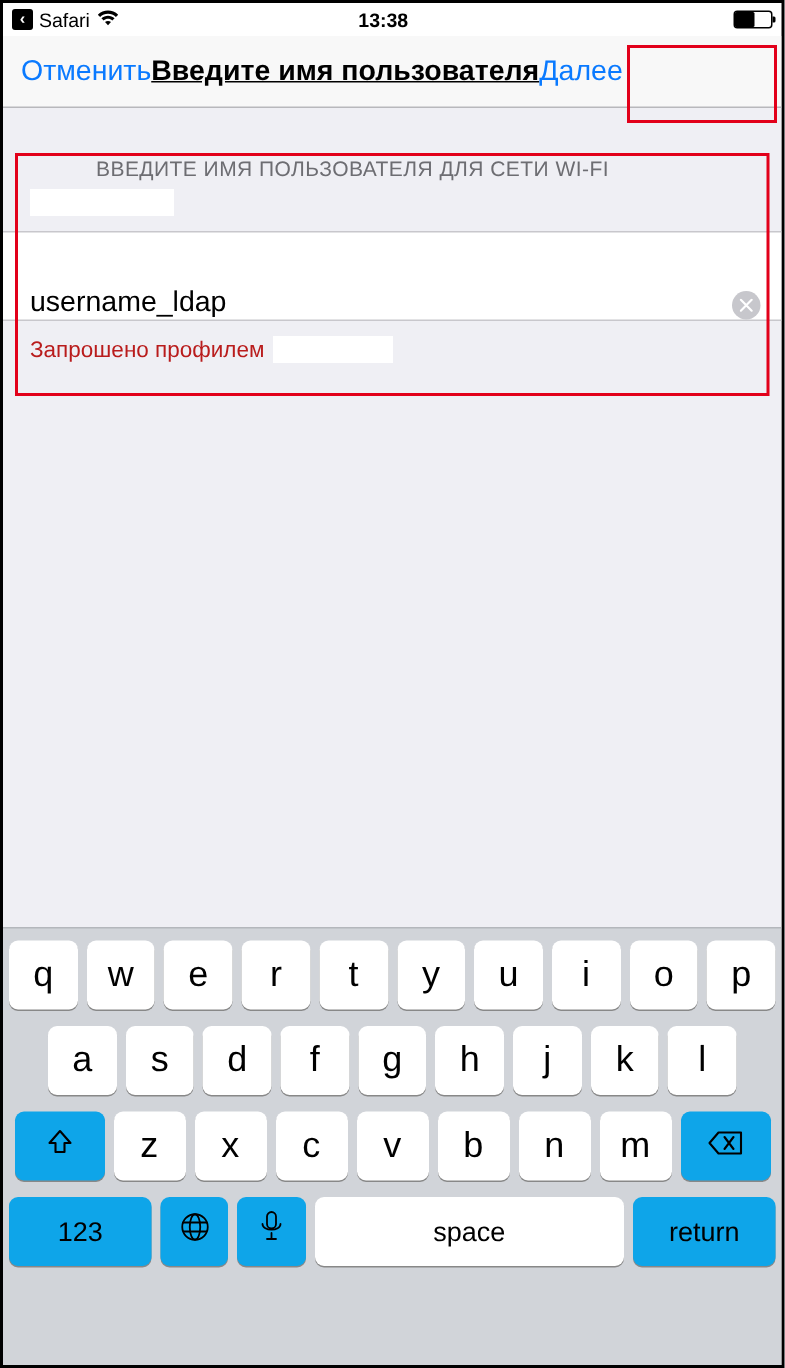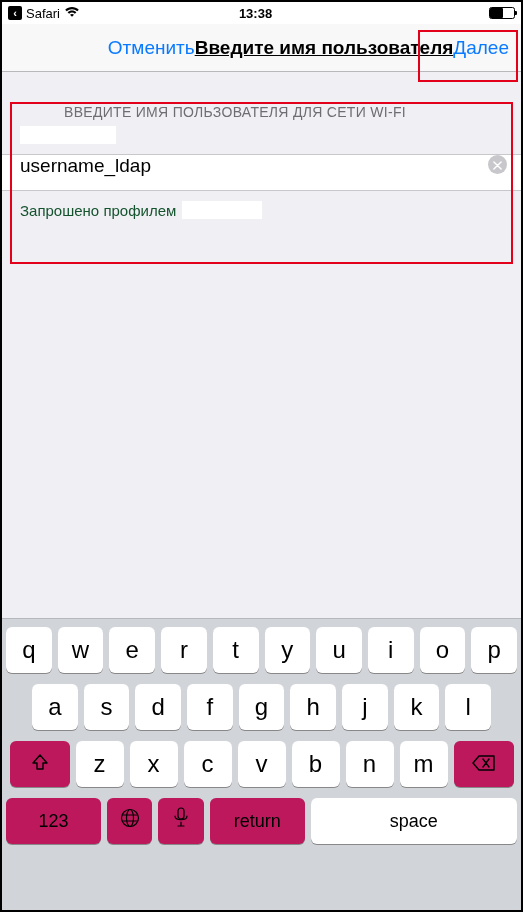--- a/index.html
+++ b/index.html
@@ -39,21 +39,21 @@
     content:""; position:absolute; right:-3px; top:3px; width:2px; height:4px;
     background:#000; border-radius:0 1px 1px 0;
   }
   .battery > div { background:#000; height:100%; width:55%; border-radius:1px; }
 
   
   .nav-bar {
     height: 48px;
     display: flex;
     align-items: center;
-    justify-content: flex-end;
+    justify-content: flex-start;
     padding: 0 12px;
     border-bottom: 1px solid #b8b8bc;
     background:#f8f8f8;
   }
   .nav-btn { color: #0a7aff; font-size: 19px; }
   .nav-title { font-size: 19px; font-weight: 600; color:#000;text-decoration:underline; }
 
   
   .content {
     background: #efeff4;
@@ -68,35 +68,35 @@
     margin-left: 44px;
   }
   .redact-block {
     background:#fff; width:96px; height:18px; margin-left:18px; margin-top:2px;
   }
   .input-row {
     background:#fff;
     border-top:1px solid #c8c7cc;
     border-bottom:1px solid #c8c7cc;
     margin-top:10px;
-    height:37px;
-    display:flex; align-items:flex-start;
+    height:60px;
+    display:flex; align-items:flex-end;
     padding: 0 14px 0 18px;
   }
   .text-input {
     flex:1; border:none; outline:none; font-size:19px; background:transparent;
     caret-color:#0a7aff;
   }
   .clear-btn {
     width:19px; height:19px; border-radius:50%; background:#c7c7cc;
     display:flex; align-items:center; justify-content:center;
   }
   .clear-btn svg { width:9px; height:9px; }
   .section-footer {
-    font-size: 15px; color:#14532d;
+    font-size: 15px; color:#b91c1c;
     padding: 10px 18px;
     display:flex; align-items:center; gap:6px;
   }
   .redact-inline { background:#fff; width:80px; height:18px; display:inline-block;}
 
   
   .hl { position:absolute; border:2px solid #e2001a; pointer-events:none; }
 
   
   .keyboard {
@@ -111,21 +111,21 @@
   .key {
     background:#fff; border-radius:6px;
     box-shadow: 0 1px 0 #888;
     height:46px; flex:1;
     display:flex; align-items:center; justify-content:center;
     font-size:24px; color:#000;
     max-width:48px;
   }
   .krow.row2 { padding: 0 26px; }
   .key-special {
-    background:#be185d; color:#000;
+    background:#0ea5e9; color:#000;
   }
   .key-shift, .key-del { max-width:60px; flex:1.3; }
   .key-space { flex: 5; max-width:none; font-size:18px; }
   .key-return { flex: 2.3; max-width:none; font-size:18px; }
   .key-123 { flex:2.3; max-width:none; font-size:18px; }
   .key-small { flex:1.1; max-width:56px; font-size:22px;}
   .krow.row4 { gap:6px; }
   .krow.row4 .key { height:46px; }
 
 </style>
@@ -239,19 +239,19 @@
       </span>
     </div>
     <div class="key key-special key-small">
       <span>
         <svg width="16" height="22" viewBox="0 0 16 22">
             <rect x="5" y="1" width="6" height="11" rx="3" fill="none" stroke="#000" stroke-width="1.2"></rect>
             <path d="M2 9 C2 14 14 14 14 9 M8 15 L8 19 M5 19 L11 19" fill="none" stroke="#000" stroke-width="1.2" stroke-linecap="round"></path>
           </svg>
       </span>
     </div>
+    <div class="key key-space">space</div>
     <div class="key key-special key-return">return</div>
-    <div class="key key-space">space</div>
   </div>
 </div>
 
 <div class="hl" style="top:28px;left:416px;width:100px;height:52px"></div>
 <div class="hl" style="top:100px;left:8px;width:503px;height:162px"></div>
 
 </body></html>

